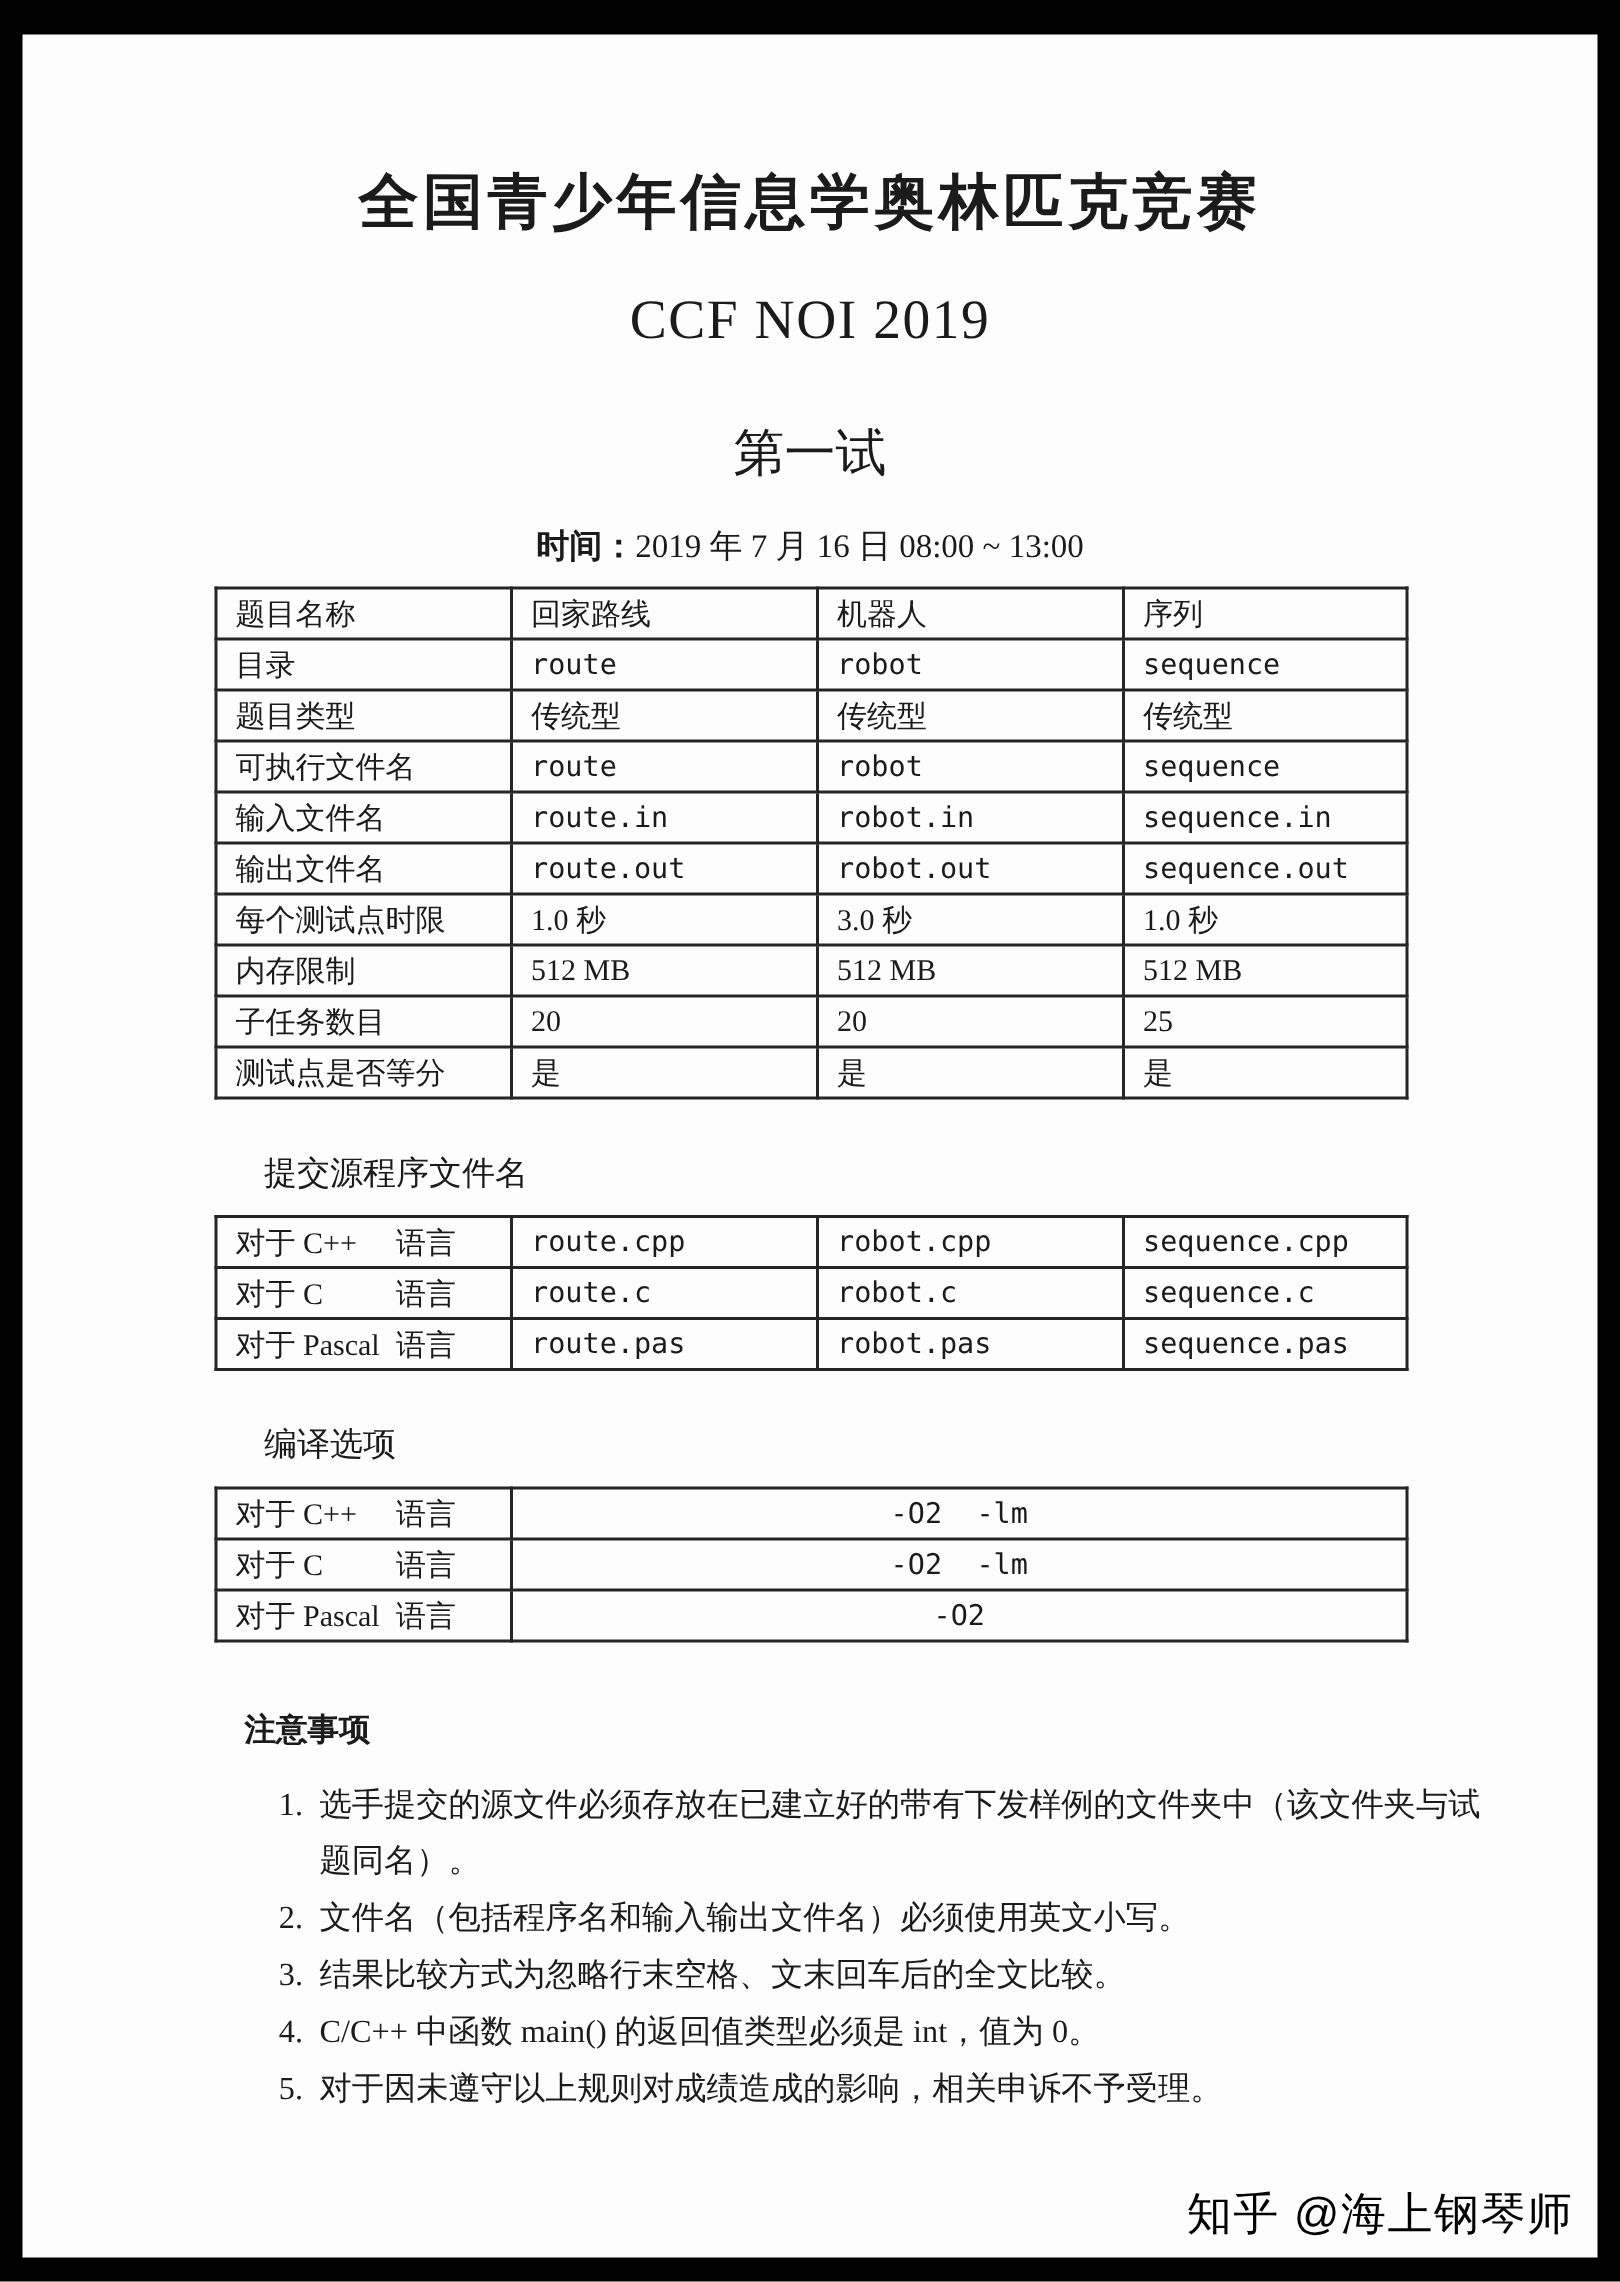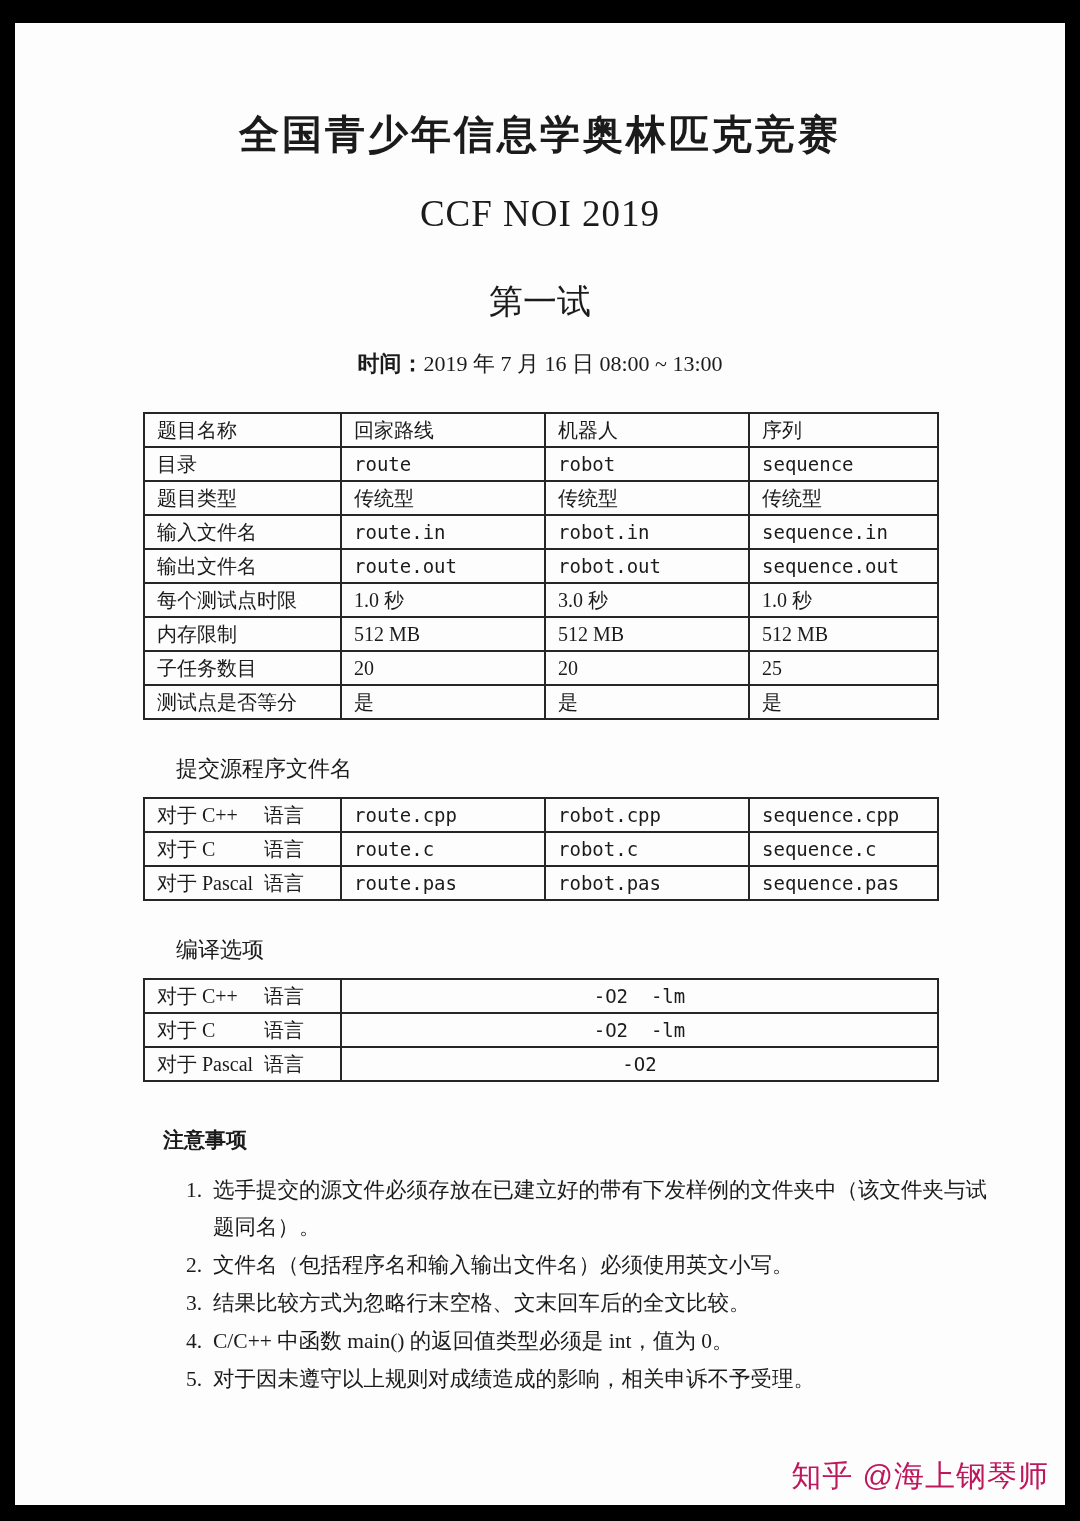--- a/index.html
+++ b/index.html
@@ -53,21 +53,21 @@
   }
   td {
     border: 2px solid #262626;
     font-size: 20px;
     text-align: left;
     padding: 0 12px;
     height: 32px;
     vertical-align: middle;
     overflow: hidden;
   }
-  .t1 { margin-top: 33px; }
+  .t1 { margin-top: 12px; }
   .t2 { margin-top: 13px; }
   .t3 { margin-top: 13px; }
   .mono {
     font-family: "DejaVu Sans Mono", "Liberation Mono", monospace;
     font-size: 19px;
     white-space: pre;
   }
   .opt { text-align: center; }
   .lang-slot { display: inline-block; min-width: 62px; }
   .sec-heading {
@@ -97,21 +97,21 @@
     margin-right: 11px;
   }
   .note-text {
     max-width: 790px;
   }
   .watermark {
     position: absolute;
     right: 16px; bottom: 8px;
     font-family: "Liberation Sans", "DejaVu Sans", sans-serif;
     font-size: 30px;
-    color: #be185d;
+    color: #000000;
     letter-spacing: 1px;
   }
 </style>
 </head>
 <body>
 
 <div class="page">
 
   <h1 class="doc-title">全国青少年信息学奥林匹克竞赛</h1>
   <div class="doc-subtitle">CCF NOI 2019</div>
@@ -140,20 +140,26 @@
         <td class="mono">robot</td>
         <td class="mono">sequence</td>
       </tr>
       <tr>
         <td>题目类型</td>
         <td>传统型</td>
         <td>传统型</td>
         <td>传统型</td>
       </tr>
       <tr>
+        <td>可执行文件名</td>
+        <td class="mono">route</td>
+        <td class="mono">robot</td>
+        <td class="mono">sequence</td>
+      </tr>
+      <tr>
         <td>输入文件名</td>
         <td class="mono">route.in</td>
         <td class="mono">robot.in</td>
         <td class="mono">sequence.in</td>
       </tr>
       <tr>
         <td>输出文件名</td>
         <td class="mono">route.out</td>
         <td class="mono">robot.out</td>
         <td class="mono">sequence.out</td>

